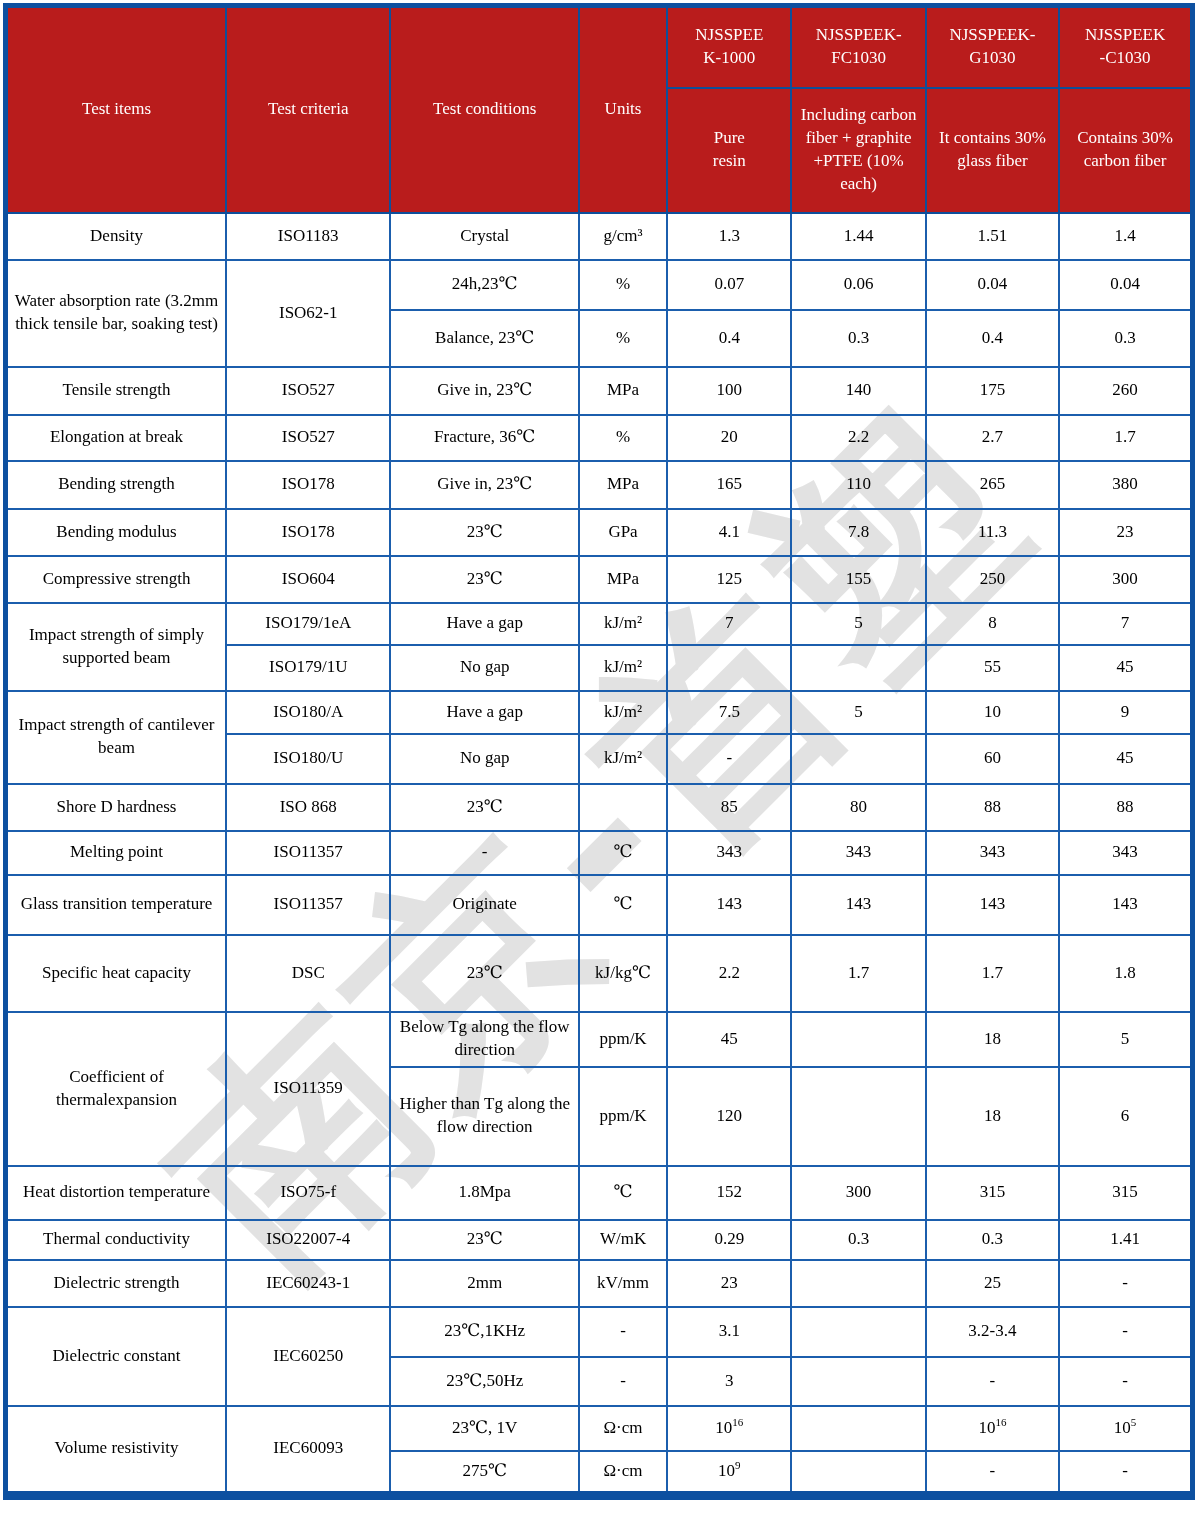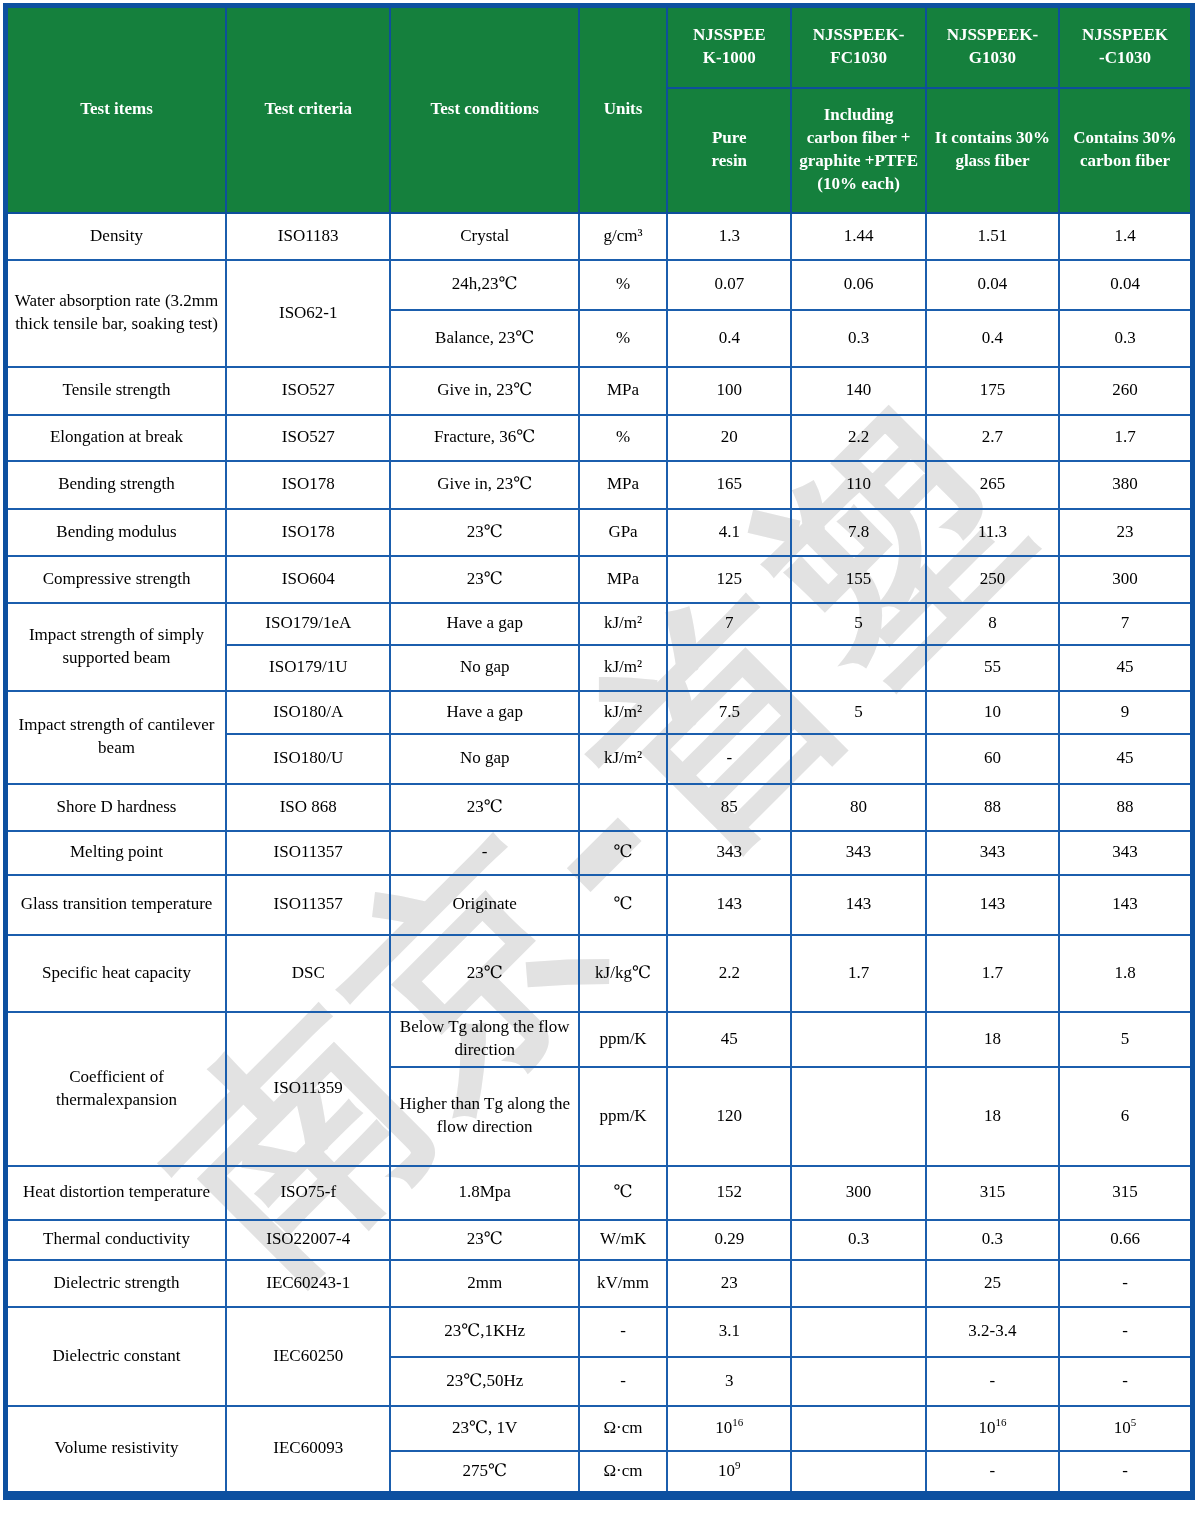--- a/index.html
+++ b/index.html
@@ -20,21 +20,21 @@
   }
   .spec th,.spec td{
     border:2px solid #1b5ead;
     text-align:center;vertical-align:middle;
     padding:2px 6px;
     font-family:"Liberation Serif","DejaVu Serif",serif;
     font-size:17px;color:#000;line-height:1.35;
     white-space:pre-line;overflow:hidden;
   }
   .spec thead th{
-    background:#15803d;color:#fff;font-weight:bold;
+    background:#b91c1c;color:#fff;font-weight:normal;
     border-color:#0e4f9b;
   }
   .col-head{font-size:20px;}
   .prod-name{font-size:19px;line-height:1.35;}
   .prod-desc{font-size:18px;line-height:1.45;}
   .item-cell{line-height:1.3;}
   .loose{line-height:2.05;}
   .spec sup{font-size:11px;line-height:0;}
 </style>
 </head>
@@ -263,21 +263,21 @@
         <td>315</td>
       </tr>
       <tr style="height:40px">
         <td class="item-cell">Thermal conductivity</td>
         <td>ISO22007-4</td>
         <td>23℃</td>
         <td>W/mK</td>
         <td>0.29</td>
         <td>0.3</td>
         <td>0.3</td>
-        <td>0.66</td>
+        <td>1.41</td>
       </tr>
       <tr style="height:47px">
         <td class="item-cell">Dielectric strength</td>
         <td>IEC60243-1</td>
         <td>2mm</td>
         <td>kV/mm</td>
         <td>23</td>
         <td></td>
         <td>25</td>
         <td>-</td>

